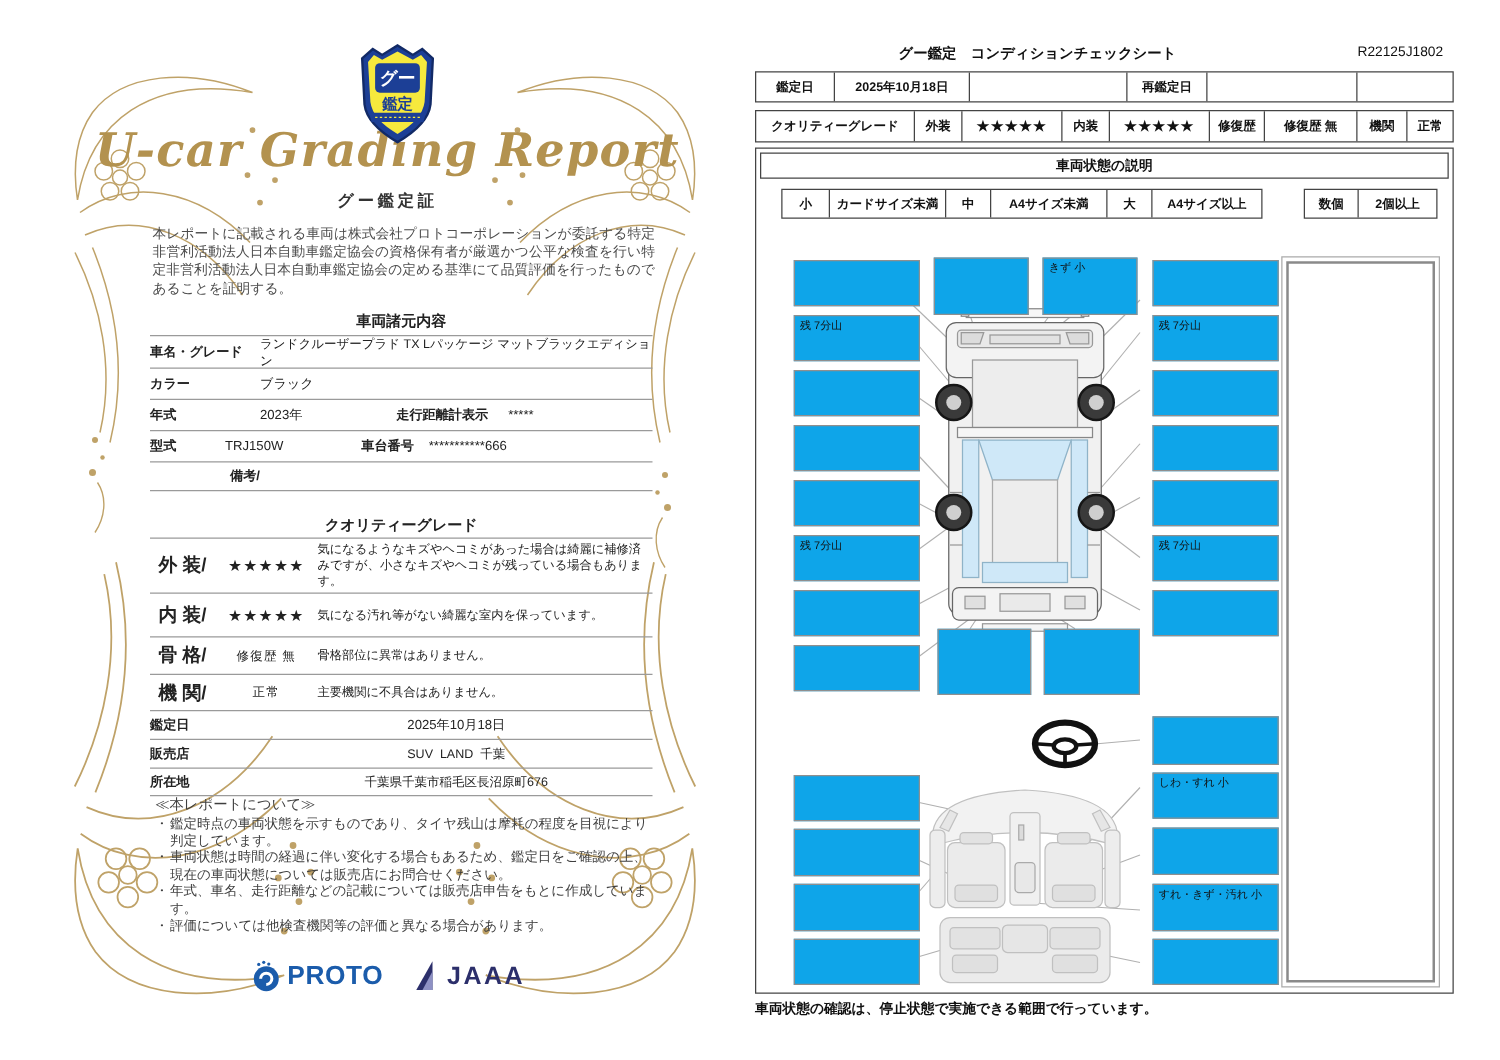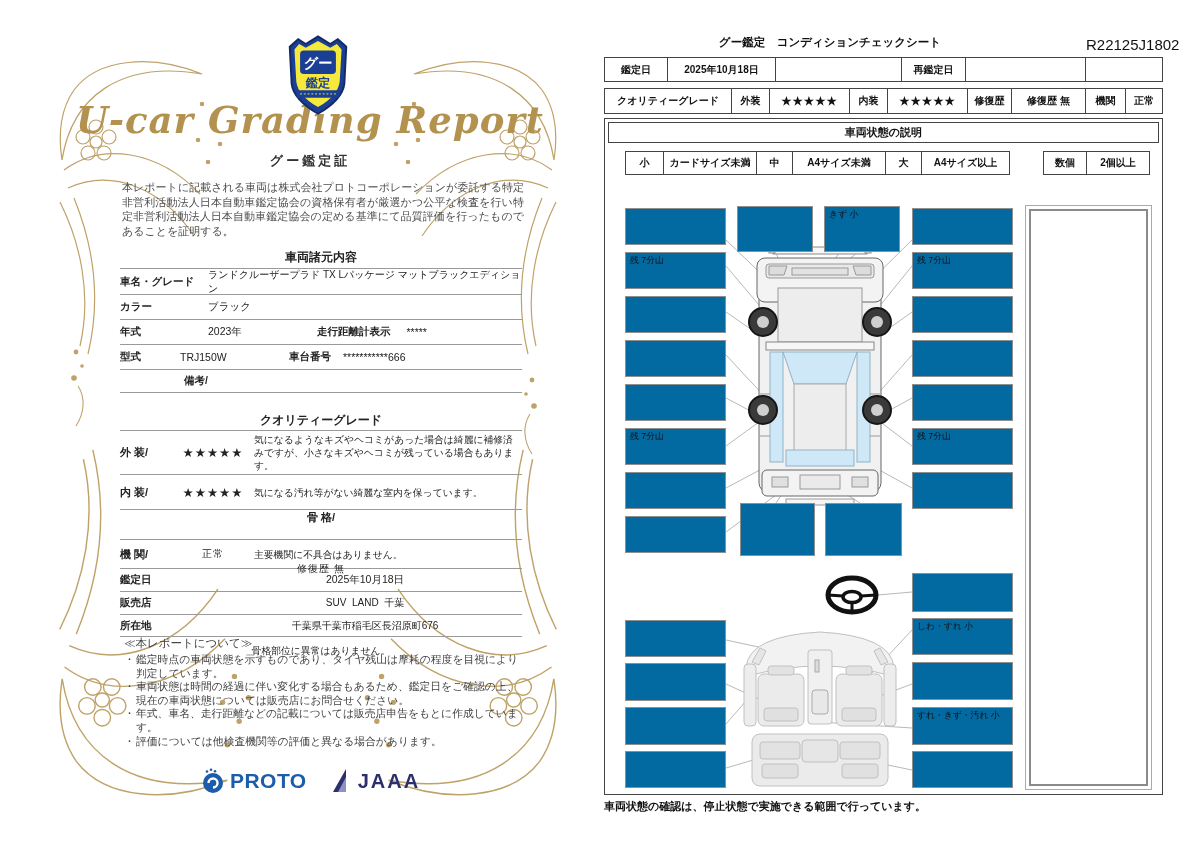--- a/index.html
+++ b/index.html
@@ -15,49 +15,49 @@
   .lp-intro{left:122px;top:180px;width:402px;font-family:"Liberation Serif",serif;
             font-size:11px;line-height:14.5px;color:#4d4d4d;text-align:justify;}
   .sec-head{width:402px;left:120px;text-align:center;font-size:12px;font-weight:bold;color:#222;}
   .tbl{left:120px;width:402px;}
   .trow{display:flex;align-items:center;border-top:1px solid #9a9a9a;box-sizing:border-box;
         font-size:10.5px;color:#222;}
   .trow:last-child{border-bottom:1px solid #9a9a9a;}
   .tlabel{font-weight:bold;flex:0 0 88px;}
   .tlabel2{font-weight:bold;margin-left:14px;}
   .tval{color:#222;}
-  .q-label{flex:0 0 52px;font-weight:bold;font-size:11px;}
+  .q-label{flex:0 0 52px;font-weight:bold;font-size:15px;text-align:center;}
   .q-grade{flex:0 0 82px;text-align:center;font-size:12.5px;letter-spacing:1px;}
   .q-grade.small{font-size:10px;}
   .q-desc{flex:1;font-size:9.8px;line-height:13px;color:#222;}
   .i-val{flex:1;text-align:center;font-size:10.5px;white-space:pre;}
   .about{left:124px;width:404px;font-family:"Liberation Serif",serif;color:#3f3f3f;}
   .about-title{font-size:11.5px;margin-bottom:2px;}
   .bullet{display:flex;font-size:10.8px;line-height:13.6px;}
   .bullet .mk{flex:0 0 12px;}
   .logos{left:150px;top:768px;width:320px;display:flex;justify-content:center;
          align-items:center;gap:24px;}
   .proto-wrap{display:flex;align-items:center;gap:4px;}
   .proto-text{font-size:21px;font-weight:800;color:#1b5cab;letter-spacing:0.5px;}
   .jaaa-wrap{display:flex;align-items:center;gap:5px;}
   .jaaa-text{font-size:20px;font-weight:800;color:#2c2f6b;letter-spacing:2px;}
   
   .rp-title{left:660px;top:35px;width:340px;text-align:center;font-size:11.5px;font-weight:bold;color:#111;}
-  .rp-code{left:1086px;top:36px;font-size:15px;color:#111;}
+  .rp-code{left:1086px;top:36px;font-size:11px;color:#111;}
   .rtable{display:flex;box-sizing:border-box;border:1px solid #444;background:#fff;}
   .rcell{box-sizing:border-box;border-left:1px solid #444;display:flex;align-items:center;
          justify-content:center;font-size:10px;font-weight:bold;color:#111;text-align:center;}
   .rcell:first-child{border-left:none;}
   .rcell.stars{font-size:11.5px;letter-spacing:1px;}
   .mainbox{left:604px;top:118px;width:559px;height:677px;border:1px solid #444;box-sizing:border-box;background:#fff;}
   .desc-strip{left:608px;top:122px;width:551px;height:21px;border:1px solid #444;box-sizing:border-box;
               display:flex;align-items:center;justify-content:center;font-size:11px;font-weight:bold;color:#111;}
   .tire-note{left:620px;top:181px;font-size:8.8px;font-weight:bold;color:#111;line-height:11px;}
-  .abox{position:absolute;background:#0369a1;border:1px solid #8f8f8f;box-sizing:border-box;
-        font-size:8.8px;color:#111;padding:2px 4px;line-height:1.25;z-index:3;}
+  .abox{position:absolute;background:#0ea5e9;border:1px solid #8f8f8f;box-sizing:border-box;
+        font-size:8.8px;color:#111;padding:2px 4px;line-height:1.25;z-index:3;margin-left:10px;}
   .bigbox{left:1025px;top:205px;width:127px;height:585px;border:1px solid #aaa;box-sizing:border-box;z-index:3;background:#fff;}
   .bigbox-inner{margin:3px;height:calc(100% - 6px);border:2px solid #8a8a8a;box-sizing:border-box;}
   .rp-footer{left:604px;top:799px;font-size:11px;font-weight:bold;color:#111;}
   .diagram-svg{left:604px;top:118px;z-index:1;}
   .orn-svg{left:0;top:0;z-index:0;pointer-events:none;}
   .badge{left:285px;top:31px;width:66px;height:90px;z-index:2;}
 </style>
 </head>
 <body>
 
@@ -146,21 +146,21 @@
     <div class="trow" style="height:44px;">
       <span class="q-label">外 装/</span>
       <span class="q-grade">★★★★★</span>
       <span class="q-desc">気になるようなキズやヘコミがあった場合は綺麗に補修済みですが、小さなキズやヘコミが残っている場合もあります。</span>
     </div>
     <div class="trow" style="height:35px;">
       <span class="q-label">内 装/</span>
       <span class="q-grade">★★★★★</span>
       <span class="q-desc">気になる汚れ等がない綺麗な室内を保っています。</span>
     </div>
-    <div class="trow" style="height:30px;flex-direction:column;">
+    <div class="trow" style="height:30px;">
       <span class="q-label">骨 格/</span>
       <span class="q-grade small">修復歴 無</span>
       <span class="q-desc">骨格部位に異常はありません。</span>
     </div>
     <div class="trow" style="height:29px;">
       <span class="q-label">機 関/</span>
       <span class="q-grade small">正常</span>
       <span class="q-desc">主要機関に不具合はありません。</span>
     </div>
     <div class="trow" style="height:23px;">

